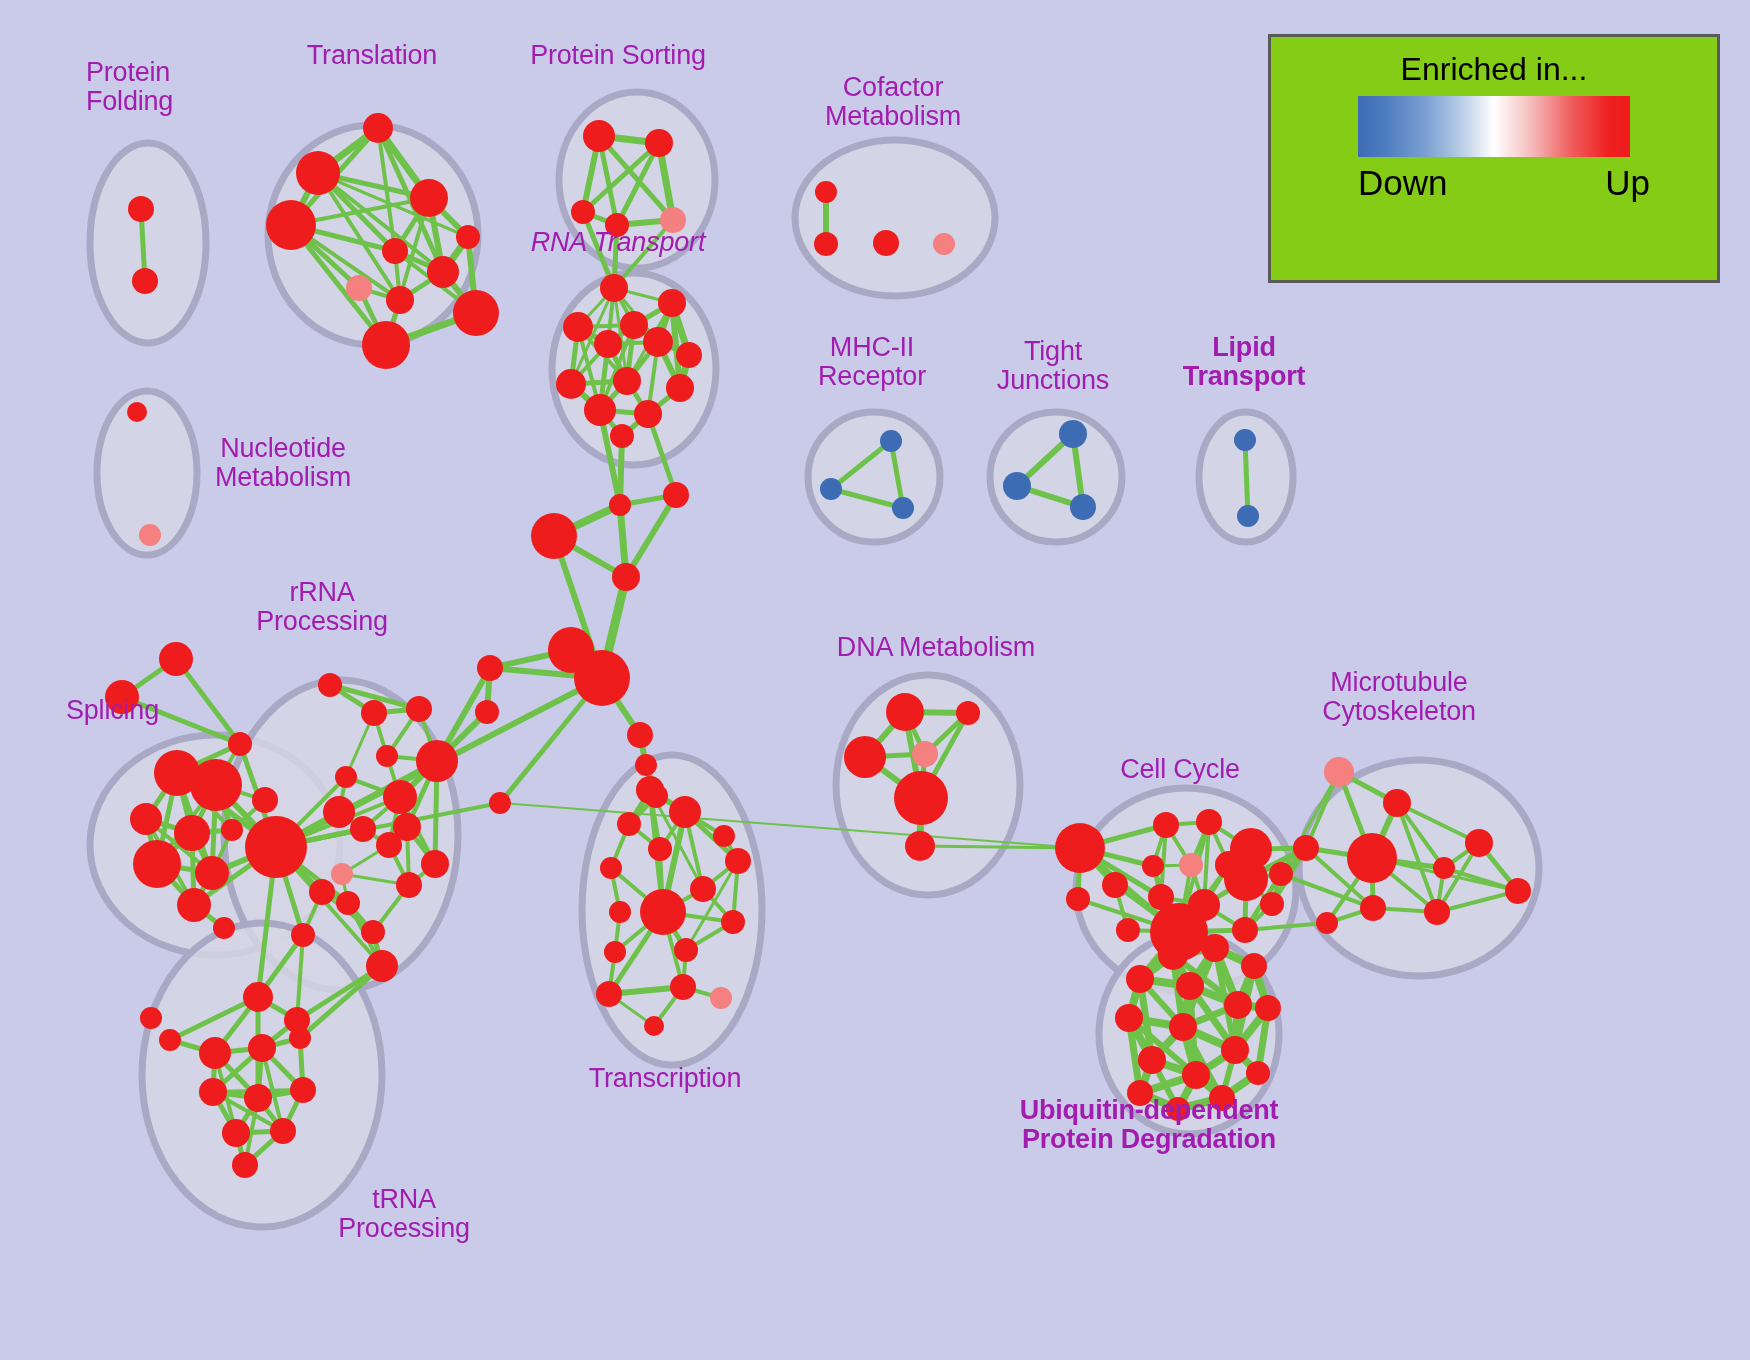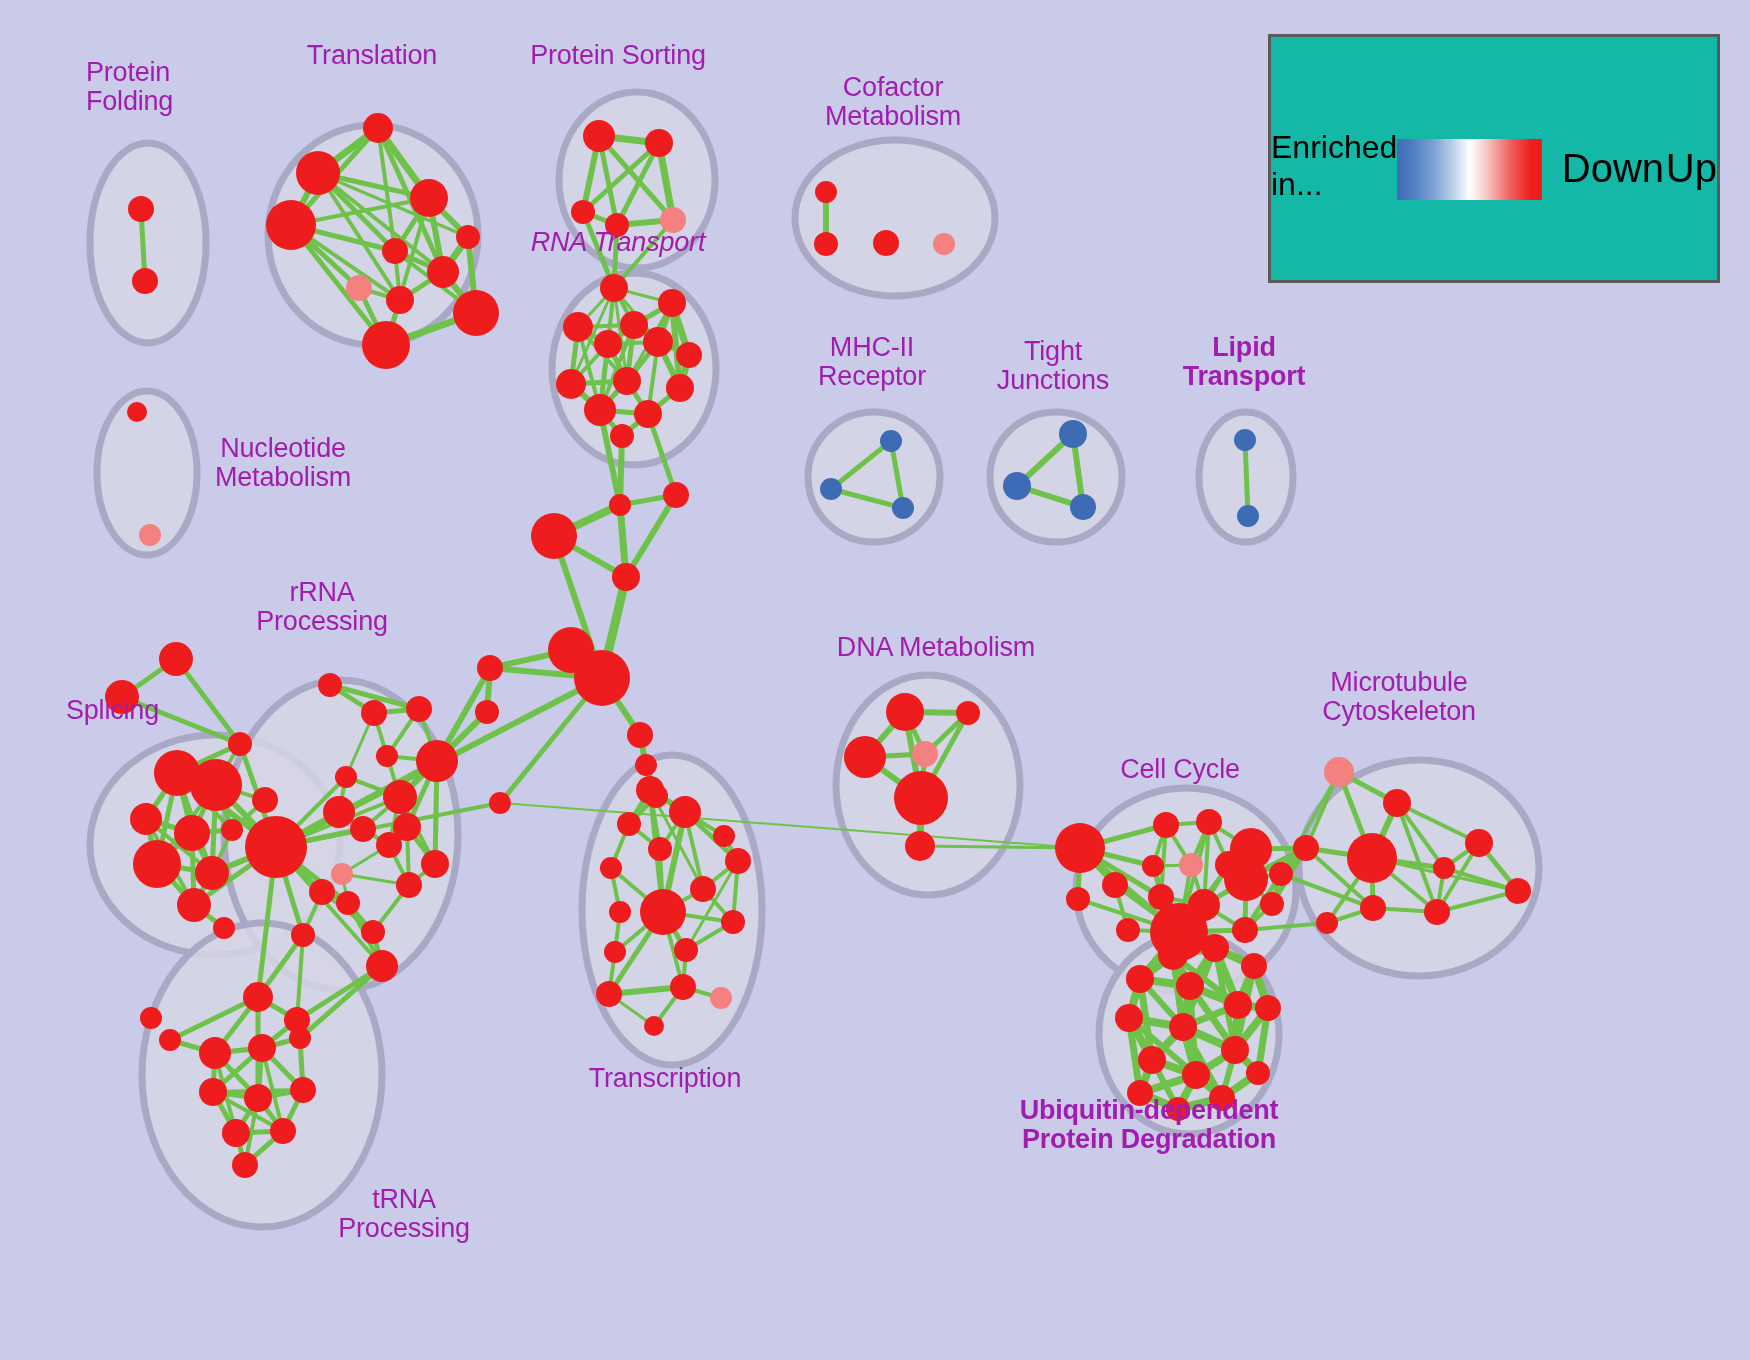--- a/index.html
+++ b/index.html
@@ -23,38 +23,38 @@
     line-height: 1.06;
     white-space: pre;
     letter-spacing: -0.2px;
   }
   .clabel.c { text-align: center; transform: translateX(-50%); }
   .clabel.l { text-align: left; }
   #legend {
     position: absolute;
     left: 1268px; top: 34px;
     width: 452px; height: 249px;
-    background: #14b8a6;
+    background: #84cc16;
     border: 3px solid #5a5a5a;
     box-sizing: border-box;
     display: flex;
-    flex-direction: row;
+    flex-direction: column;
     align-items: center;
     padding-top: 14px;
   }
   #legend .title { font-size: 32px; color: #000; }
   #bar {
     width: 272px; height: 61px; margin-top: 8px;
     background: linear-gradient(to right,
       #3d6cb5 0%, #4e7cc0 10%, #7ba0d2 25%, #b9cde6 38%,
       #ffffff 50%, #f6c6c6 62%, #f06060 78%, #ef2020 92%, #ee1c1c 100%);
   }
   #ends {
     width: 292px; display: flex; justify-content: space-between;
-    margin-top: 6px; font-size: 40px; color: #000; margin-left: 20px;
+    margin-top: 6px; font-size: 35px; color: #000; margin-left: 20px;
   }
   #legend .sub {
     font-size: 27px; color: #000; text-align: center;
     line-height: 1.12; margin-top: 4px;
   }
 </style>
 </head>
 <body>
 
 <div id="stage">

